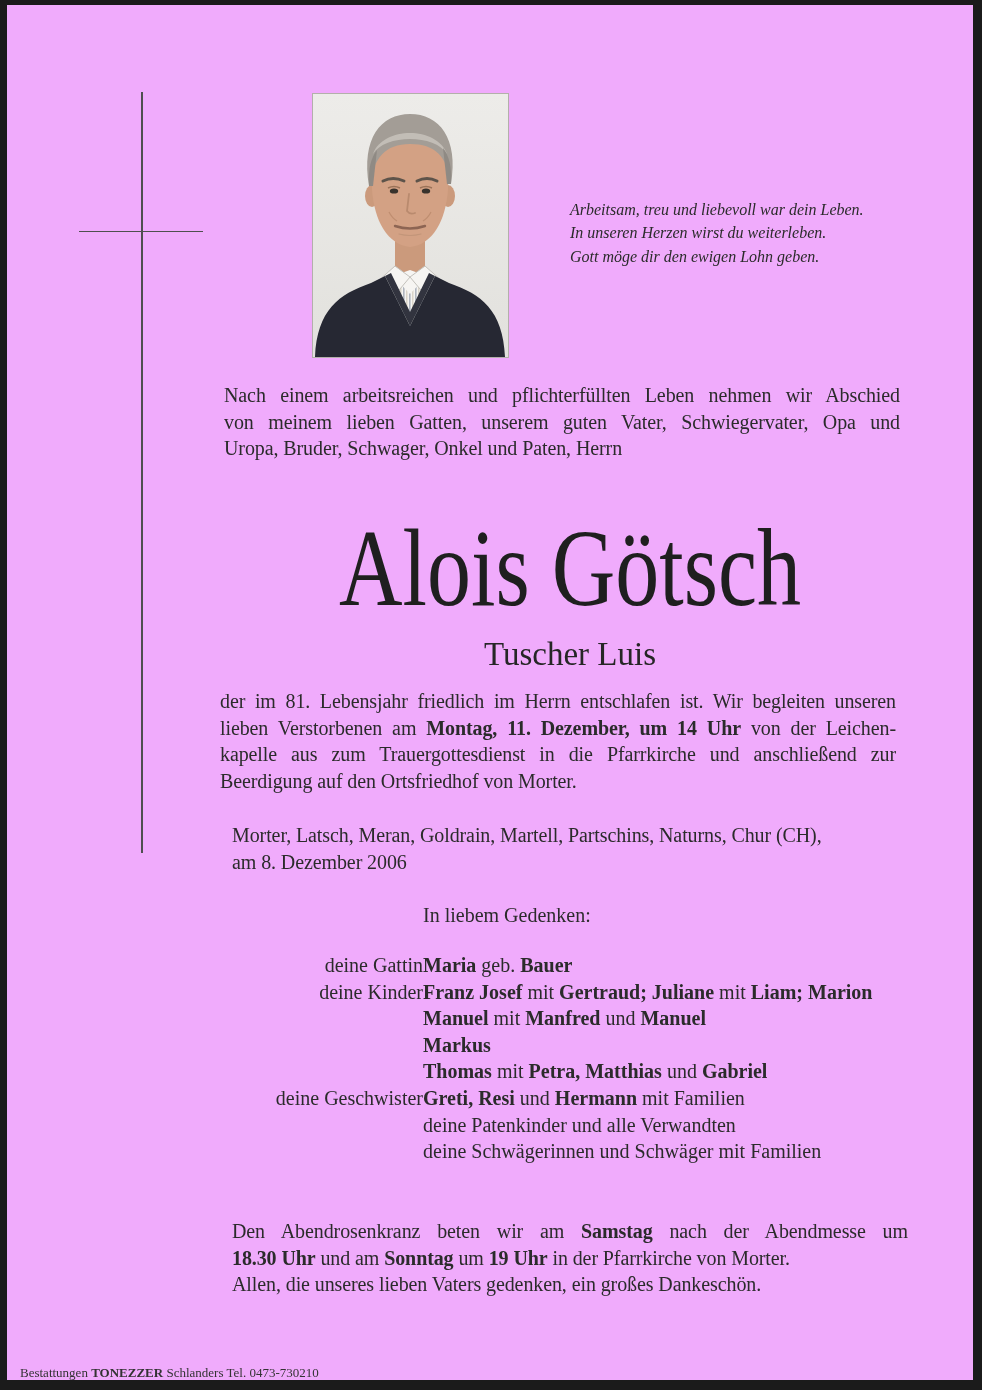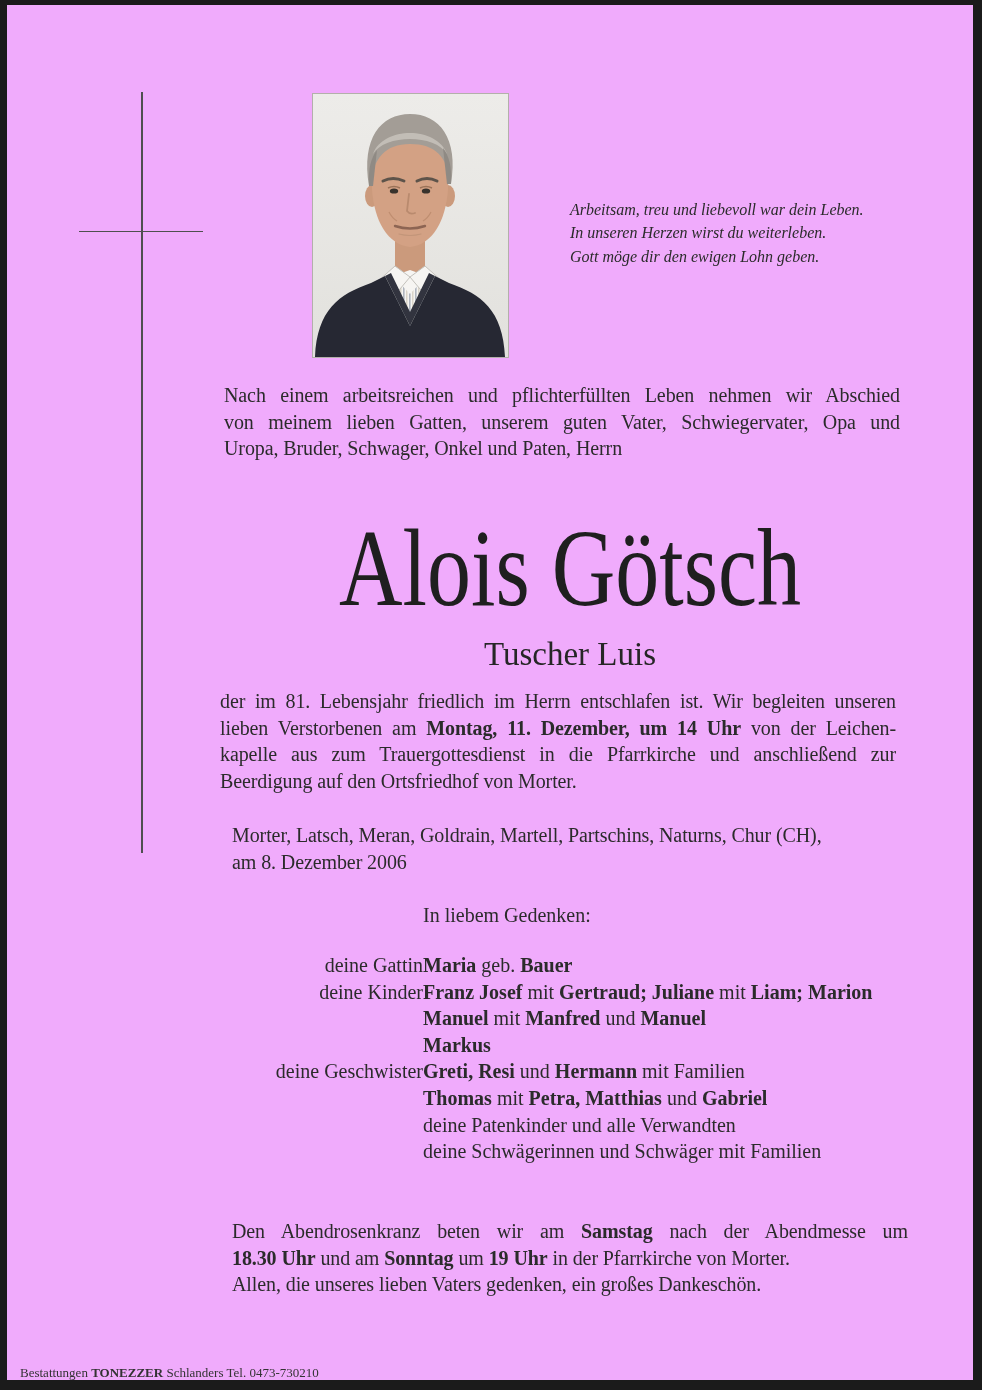--- a/index.html
+++ b/index.html
@@ -145,26 +145,26 @@
       </div>
       <div class="row">
         <span class="row-label"></span>
         <span class="row-value"><span class="b">Manuel</span><span> mit </span><span class="b">Manfred</span><span> und </span><span class="b">Manuel</span></span>
       </div>
       <div class="row">
         <span class="row-label"></span>
         <span class="row-value"><span class="b">Markus</span></span>
       </div>
       <div class="row">
+        <span class="row-label"></span>
+        <span class="row-value"><span class="b">Thomas</span><span> mit </span><span class="b">Petra, Matthias</span><span> und </span><span class="b">Gabriel</span></span>
+      </div>
+      <div class="row">
         <span class="row-label">deine Geschwister</span>
         <span class="row-value"><span class="b">Greti, Resi</span><span> und </span><span class="b">Hermann</span><span> mit Familien</span></span>
-      </div>
-      <div class="row">
-        <span class="row-label"></span>
-        <span class="row-value"><span class="b">Thomas</span><span> mit </span><span class="b">Petra, Matthias</span><span> und </span><span class="b">Gabriel</span></span>
       </div>
       <div class="row">
         <span class="row-label"></span>
         <span class="row-value"><span>deine Patenkinder und alle Verwandten</span></span>
       </div>
       <div class="row">
         <span class="row-label"></span>
         <span class="row-value"><span>deine Schwägerinnen und Schwäger mit Familien</span></span>
       </div>
     </div>

